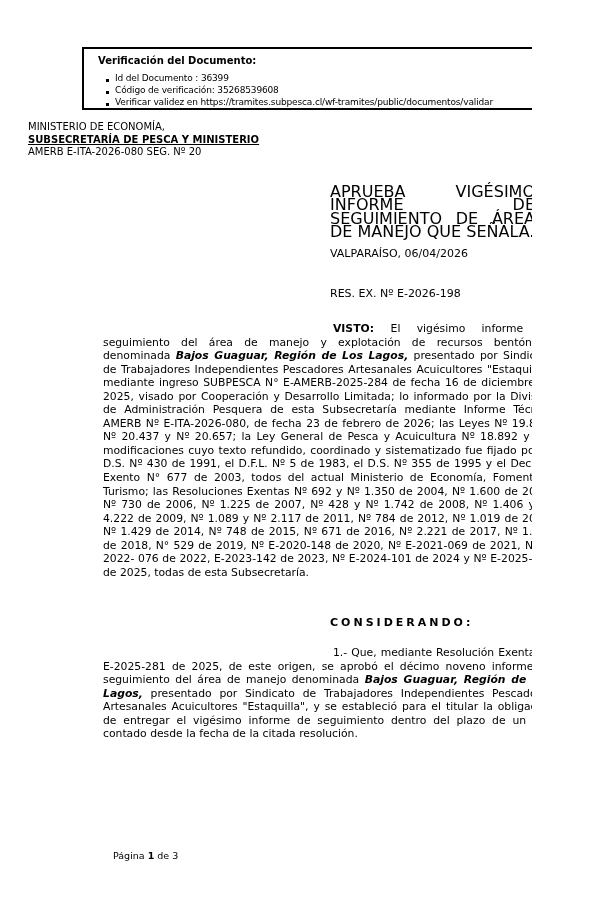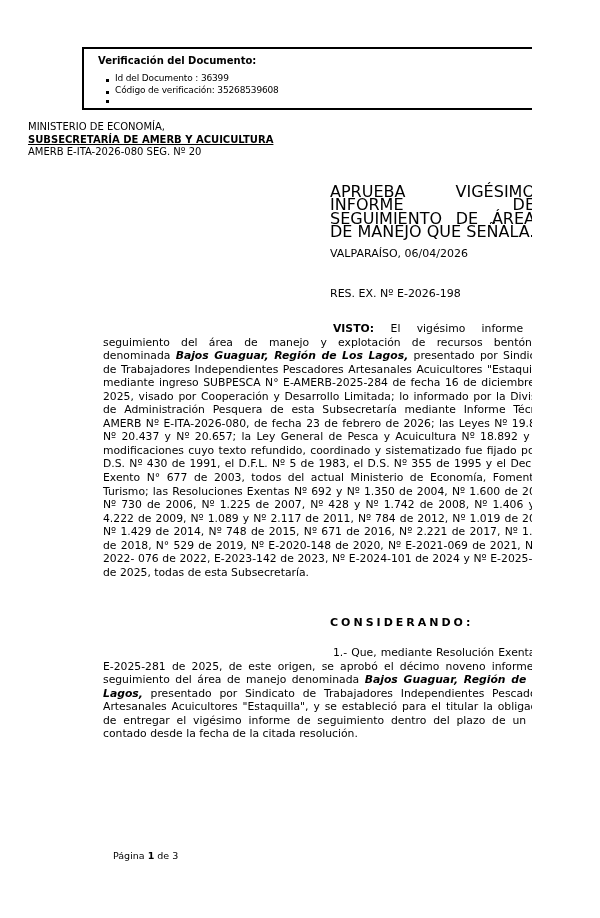--- a/index.html
+++ b/index.html
@@ -70,27 +70,28 @@
       <div class="verify-item">
         <span class="bullet"></span>
         <span>Id del Documento : 36399</span>
       </div>
       <div class="verify-item">
         <span class="bullet"></span>
         <span>Código de verificación: 35268539608</span>
       </div>
       <div class="verify-item">
         <span class="bullet"></span>
+        <span>Verificar validez en https://tramites.subpesca.cl/wf-tramites/public/documentos/validar</span>
       </div>
     </div>
   </div>
 
   <div class="letterhead">
     <div>MINISTERIO DE ECONOMÍA,</div>
-    <div class="org-bold">SUBSECRETARÍA DE AMERB Y ACUICULTURA</div>
+    <div class="org-bold">SUBSECRETARÍA DE PESCA Y MINISTERIO</div>
     <div>AMERB E-ITA-2026-080 SEG. Nº 20</div>
   </div>
 
   <div class="subject">APRUEBA VIGÉSIMO INFORME DE SEGUIMIENTO DE ÁREA DE MANEJO QUE SEÑALA.</div>
 
   <div class="place-date">VALPARAÍSO, 06/04/2026</div>
 
   <div class="res-number">RES. EX. Nº E-2026-198</div>
 
   <div class="para visto-para"><span style="font-weight: bold;">VISTO: </span><span>El vigésimo informe de seguimiento del área de manejo y explotación de recursos bentónicos denominada </span><span style="font-weight: bold; font-style: italic;">Bajos Guaguar, Región de Los Lagos,</span><span> presentado por Sindicato de Trabajadores Independientes Pescadores Artesanales Acuicultores "Estaquilla", mediante ingreso SUBPESCA N° E-AMERB-2025-284 de fecha 16 de diciembre de 2025, visado por Cooperación y Desarrollo Limitada; lo informado por la División de Administración Pesquera de esta Subsecretaría mediante Informe Técnico AMERB Nº E-ITA-2026-080, de fecha 23 de febrero de 2026; las Leyes Nº 19.880, Nº 20.437 y Nº 20.657; la Ley General de Pesca y Acuicultura Nº 18.892 y sus modificaciones cuyo texto refundido, coordinado y sistematizado fue fijado por el D.S. Nº 430 de 1991, el D.F.L. Nº 5 de 1983, el D.S. Nº 355 de 1995 y el Decreto Exento N° 677 de 2003, todos del actual Ministerio de Economía, Fomento y Turismo; las Resoluciones Exentas Nº 692 y Nº 1.350 de 2004, Nº 1.600 de 2005, Nº 730 de 2006, Nº 1.225 de 2007, Nº 428 y Nº 1.742 de 2008, Nº 1.406 y Nº 4.222 de 2009, Nº 1.089 y Nº 2.117 de 2011, Nº 784 de 2012, Nº 1.019 de 2013, Nº 1.429 de 2014, Nº 748 de 2015, Nº 671 de 2016, Nº 2.221 de 2017, Nº 1.320 de 2018, N° 529 de 2019, Nº E-2020-148 de 2020, Nº E-2021-069 de 2021, Nº E-2022- 076 de 2022, E-2023-142 de 2023, Nº E-2024-101 de 2024 y Nº E-2025-281 de 2025, todas de esta Subsecretaría.</span></div>

